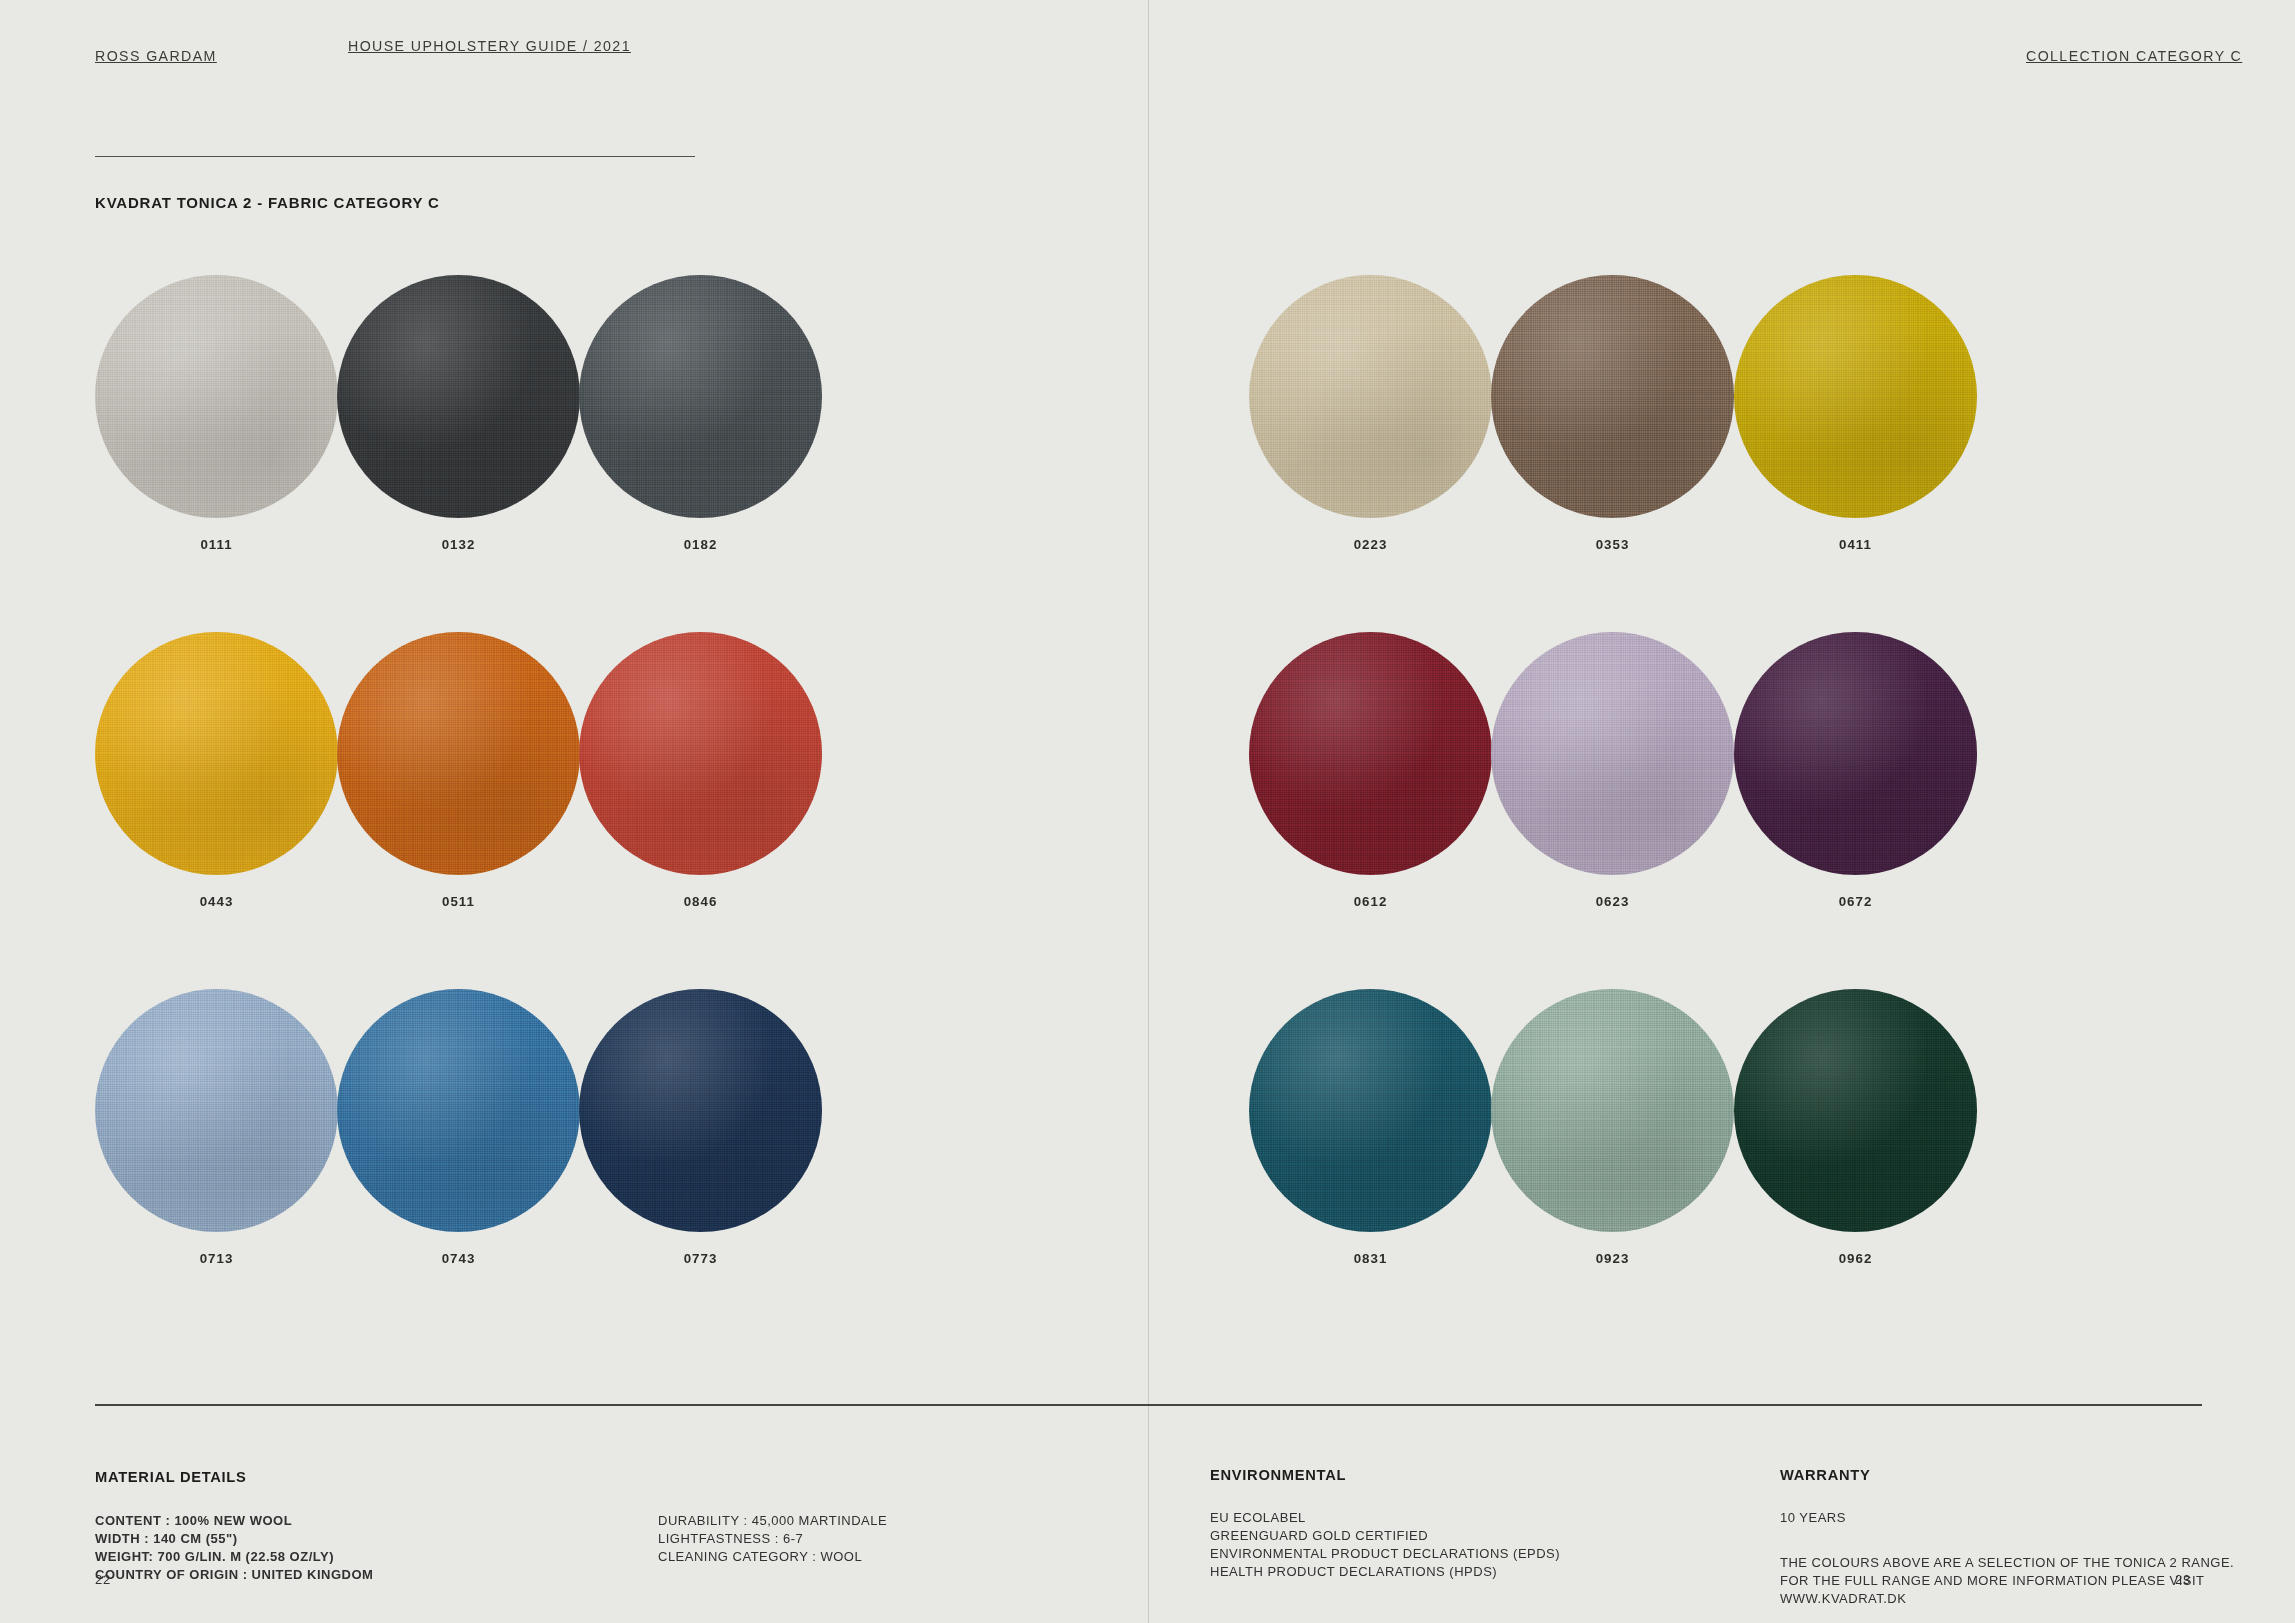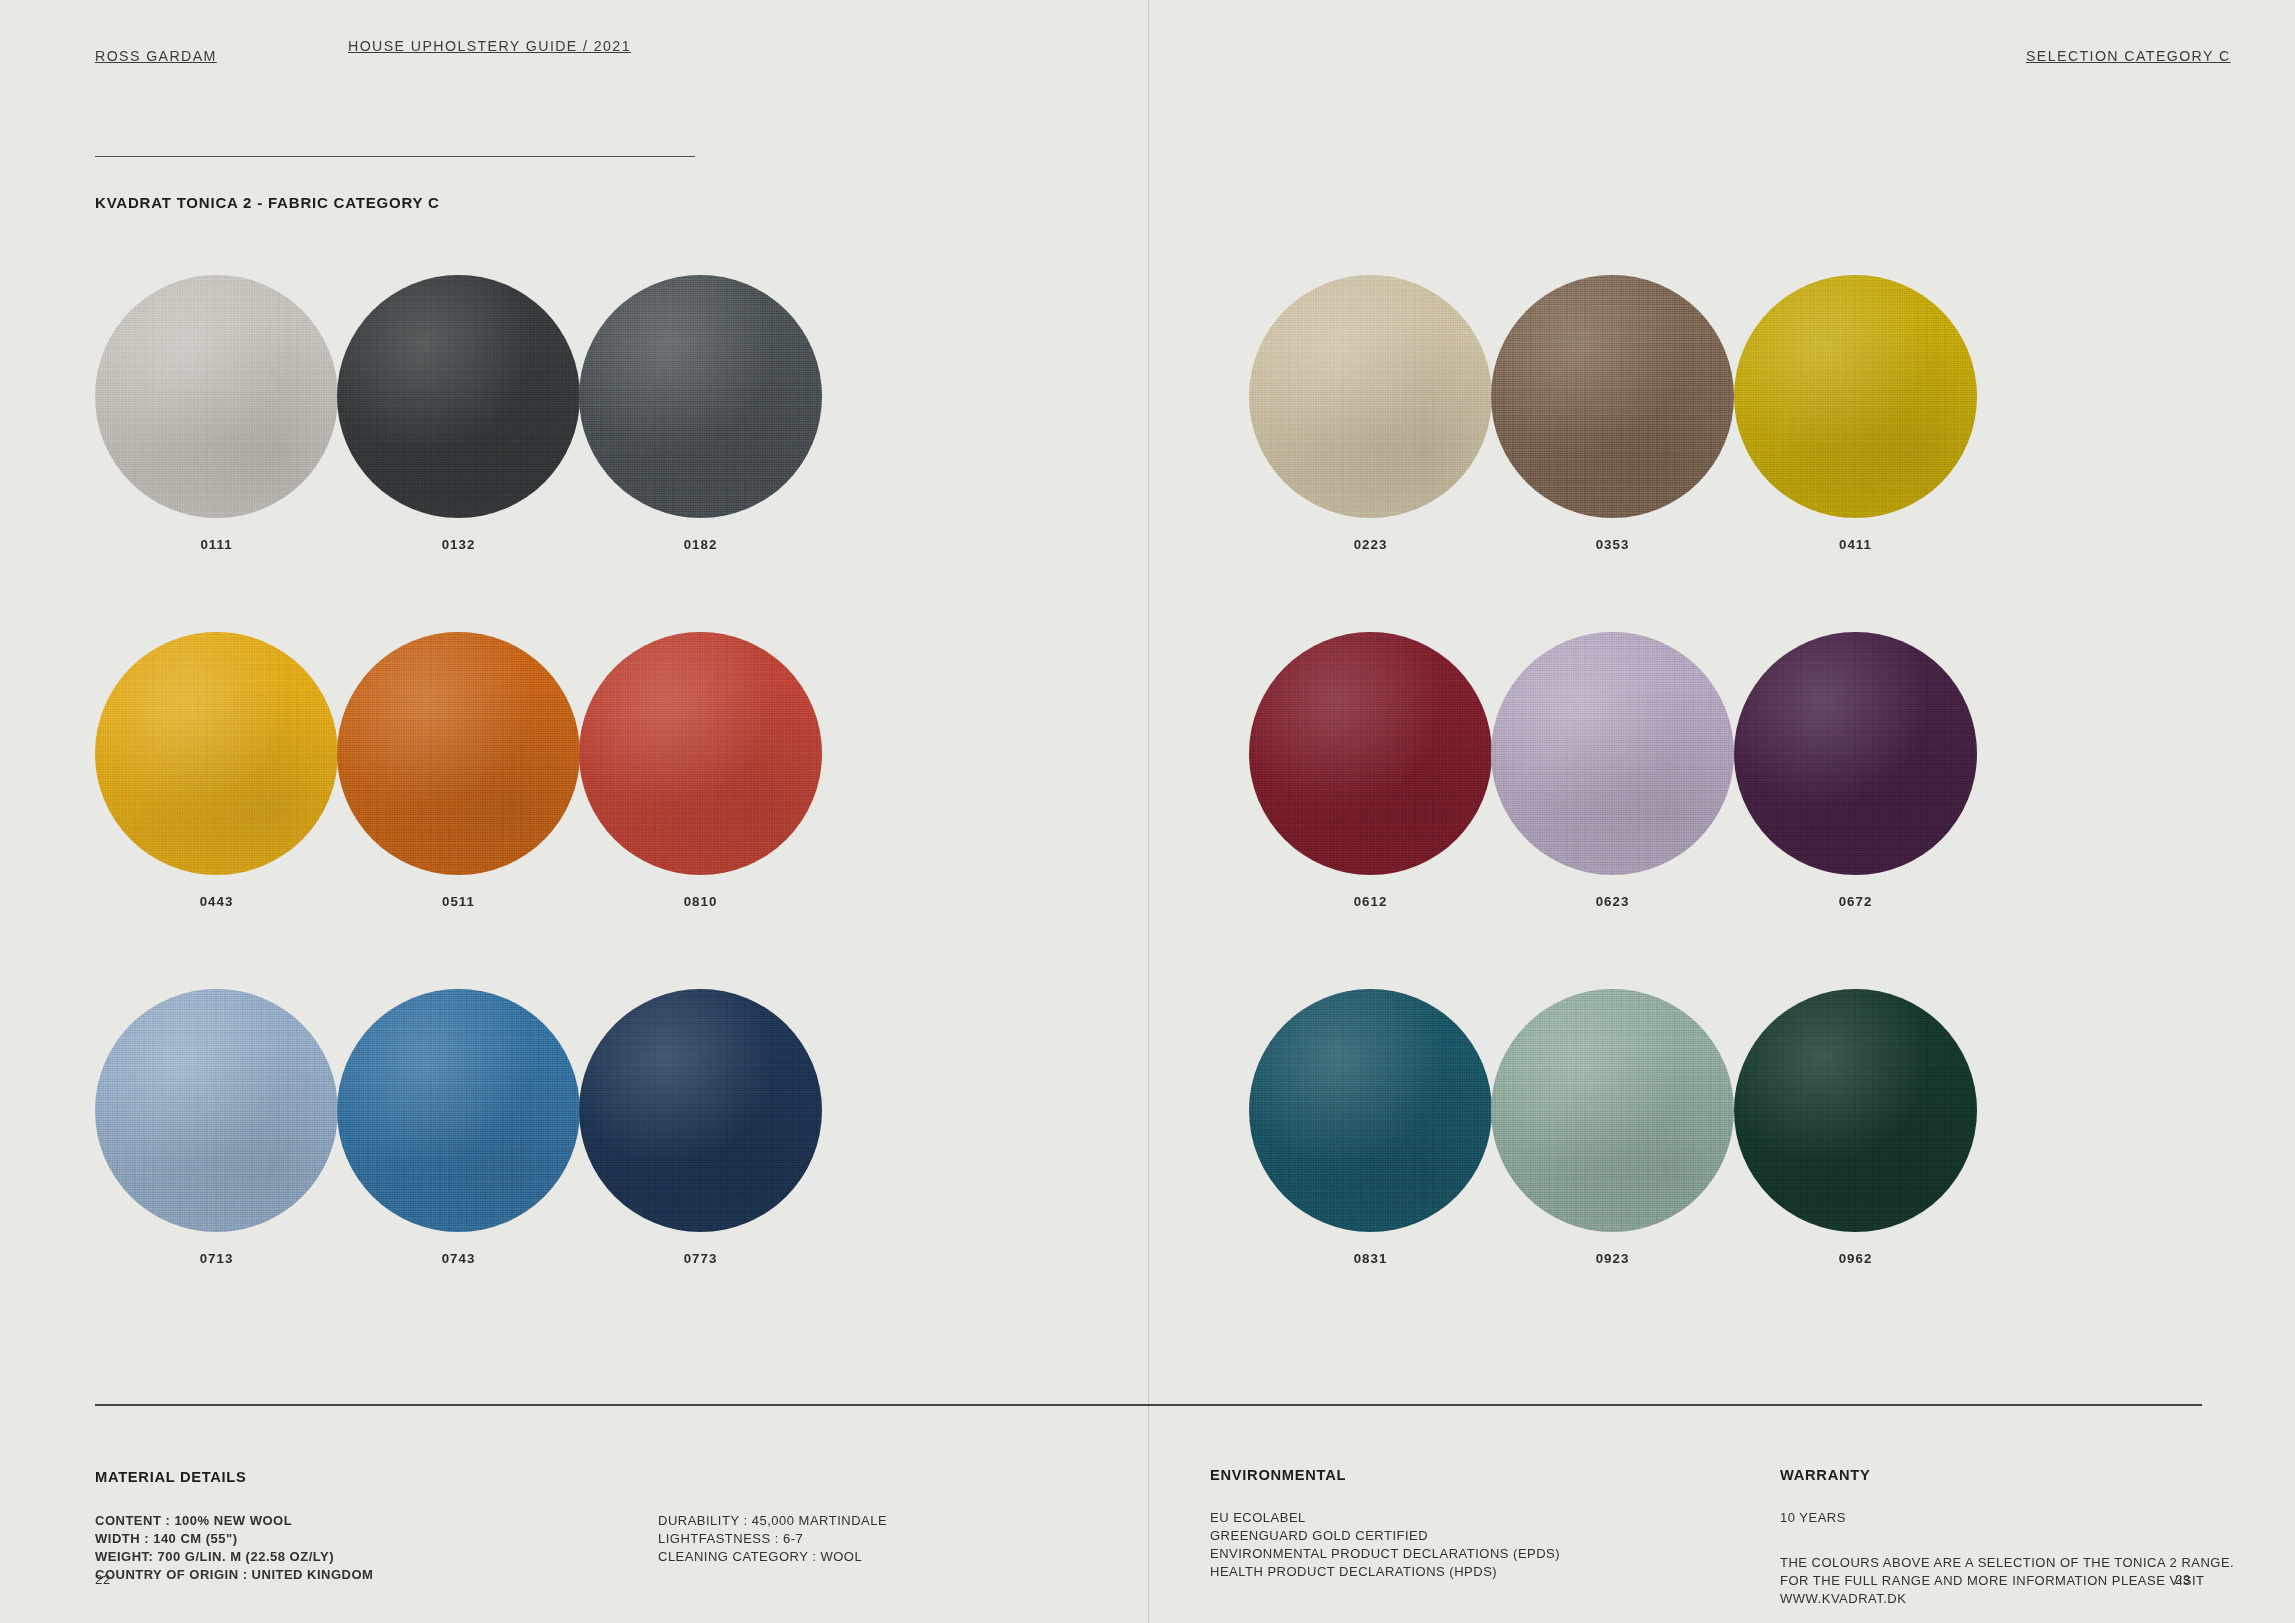--- a/index.html
+++ b/index.html
@@ -161,21 +161,21 @@
 </style>
 </head>
 <body>
 
 <div id="page">
 
   <div class="fold-line"></div>
 
   <div class="runhead" id="brand-mark">ROSS GARDAM</div>
   <div class="runhead" id="guide-title">HOUSE UPHOLSTERY GUIDE / 2021</div>
-  <div class="runhead" id="collection-cat">SELECTION CATEGORY C</div>
+  <div class="runhead" id="collection-cat">COLLECTION CATEGORY C</div>
 
   <div class="title-rule"></div>
   <div id="section-title">KVADRAT TONICA 2 - FABRIC CATEGORY C</div>
 
   <div class="grid">
       <div class="swatch" style="left: 95px; top: 0px;">
         <div class="disc" style="background: rgb(195, 192, 185);"></div>
         <div class="swatch-code">0111</div>
       </div>
       <div class="swatch" style="left: 337px; top: 0px;">
@@ -201,21 +201,21 @@
       <div class="swatch" style="left: 95px; top: 357px;">
         <div class="disc" style="background: rgb(224, 169, 26);"></div>
         <div class="swatch-code">0443</div>
       </div>
       <div class="swatch" style="left: 337px; top: 357px;">
         <div class="disc" style="background: rgb(196, 100, 26);"></div>
         <div class="swatch-code">0511</div>
       </div>
       <div class="swatch" style="left: 579px; top: 357px;">
         <div class="disc" style="background: rgb(188, 68, 54);"></div>
-        <div class="swatch-code">0810</div>
+        <div class="swatch-code">0846</div>
       </div>
       <div class="swatch" style="left: 1249px; top: 357px;">
         <div class="disc" style="background: rgb(124, 31, 44);"></div>
         <div class="swatch-code">0612</div>
       </div>
       <div class="swatch" style="left: 1491px; top: 357px;">
         <div class="disc" style="background: rgb(179, 166, 189);"></div>
         <div class="swatch-code">0623</div>
       </div>
       <div class="swatch" style="left: 1734px; top: 357px;">

